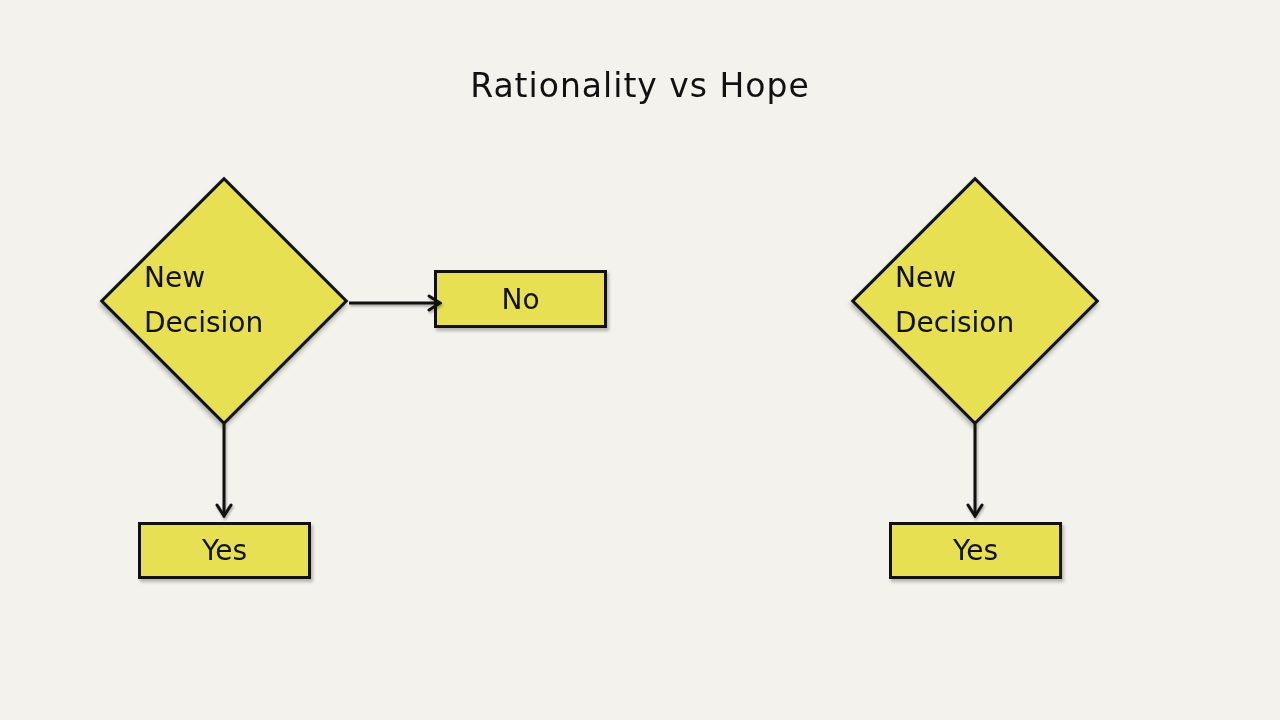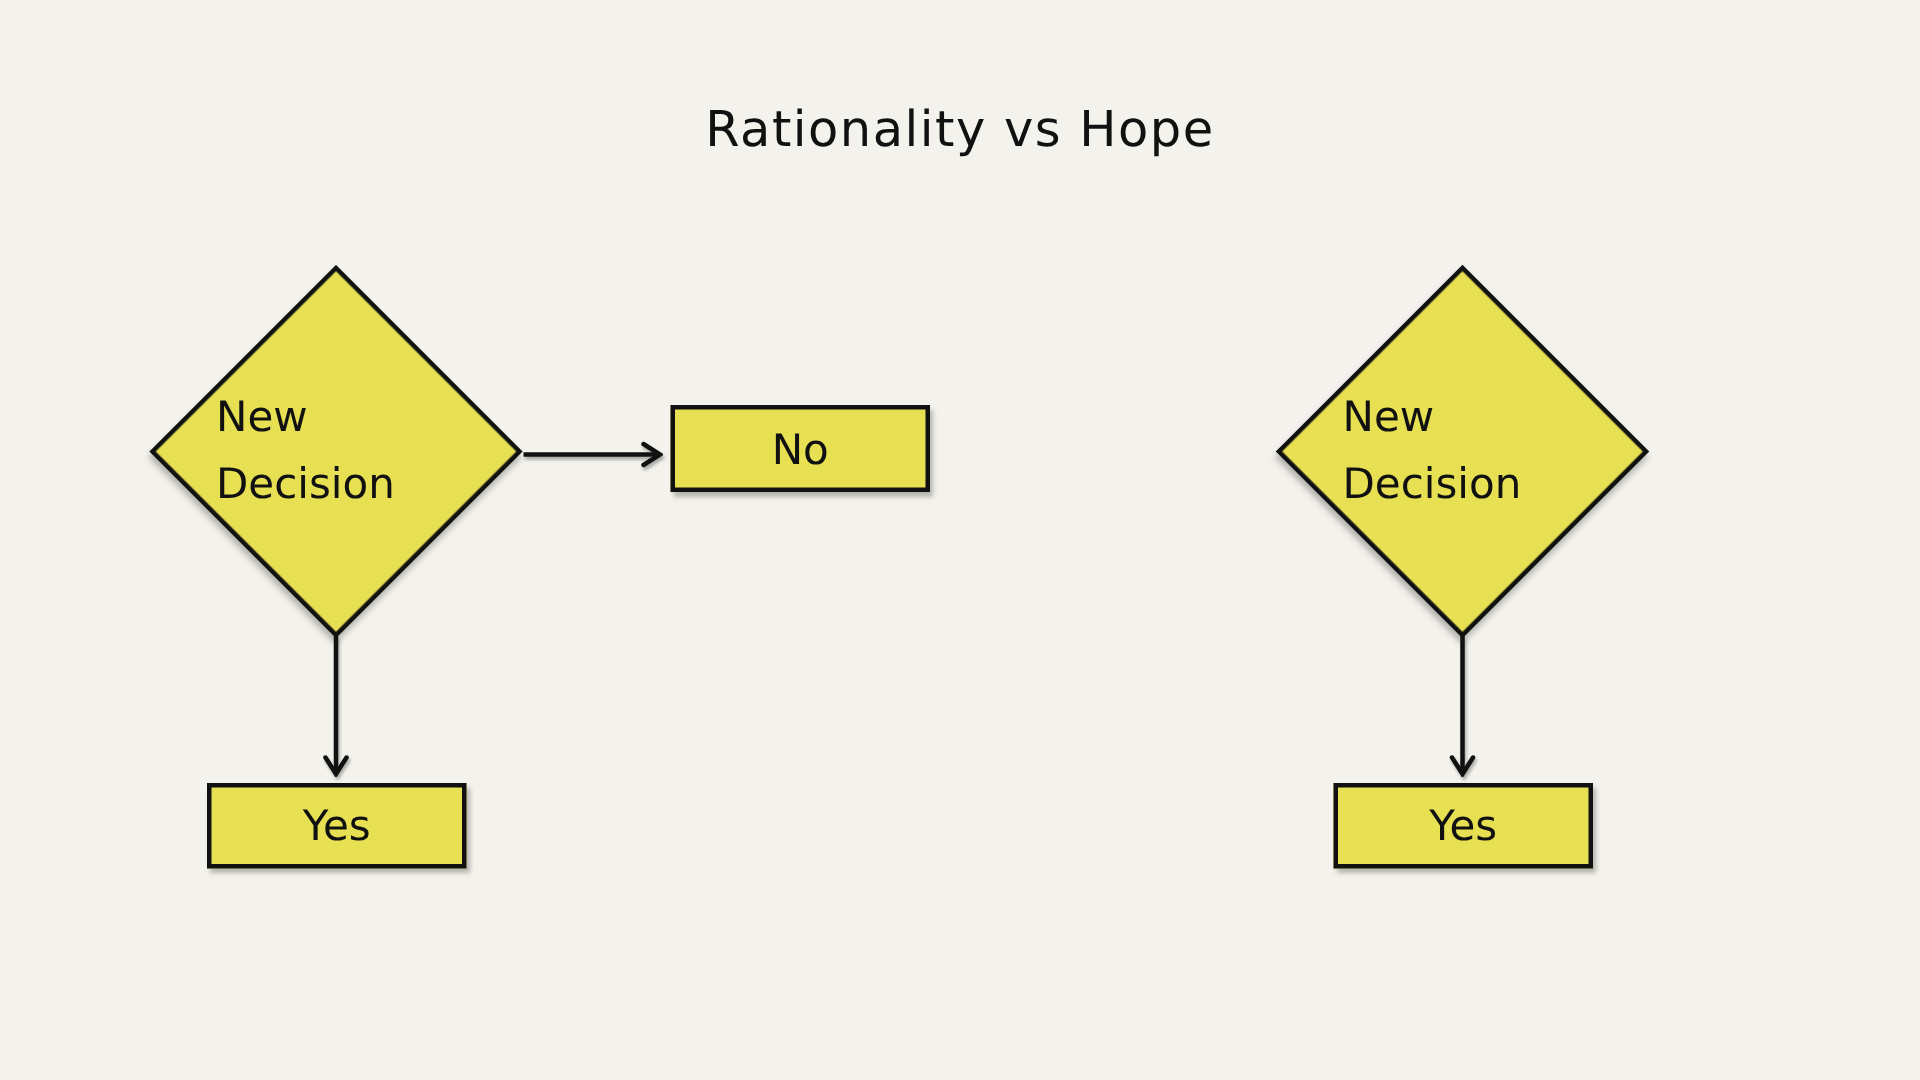--- a/index.html
+++ b/index.html
@@ -60,21 +60,21 @@
     height: 58px;
     background: var(--shape-fill);
     border: 3px solid var(--shape-border);
     box-shadow: 2px 3px 3px rgba(0,0,0,0.25);
     display: flex;
     align-items: center;
     justify-content: center;
     font-size: 28px;
     color: var(--text-color);
   }
-  .box-no      { left: 447px; top: 246px; }
+  .box-no      { left: 434px; top: 246px; }
   .box-yes-l   { left: 138px; top: 498px; height: 57px; }
   .box-yes-r   { left: 889px; top: 498px; height: 57px; }
   .diamond-l   { left: 136px; top: 189px; }
   .diamond-r   { left: 887px; top: 189px; }
   .arrow-layer {
     position: absolute;
     inset: 0;
     pointer-events: none;
     filter: drop-shadow(1px 2px 1px rgba(0,0,0,0.3));
   }

